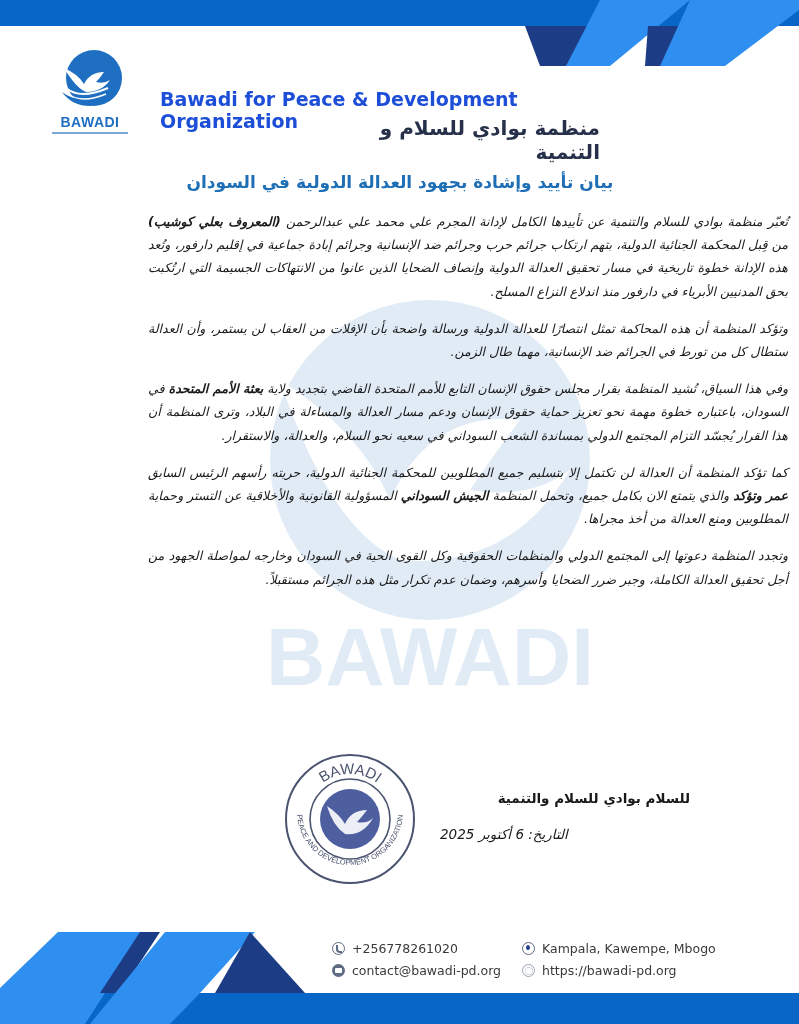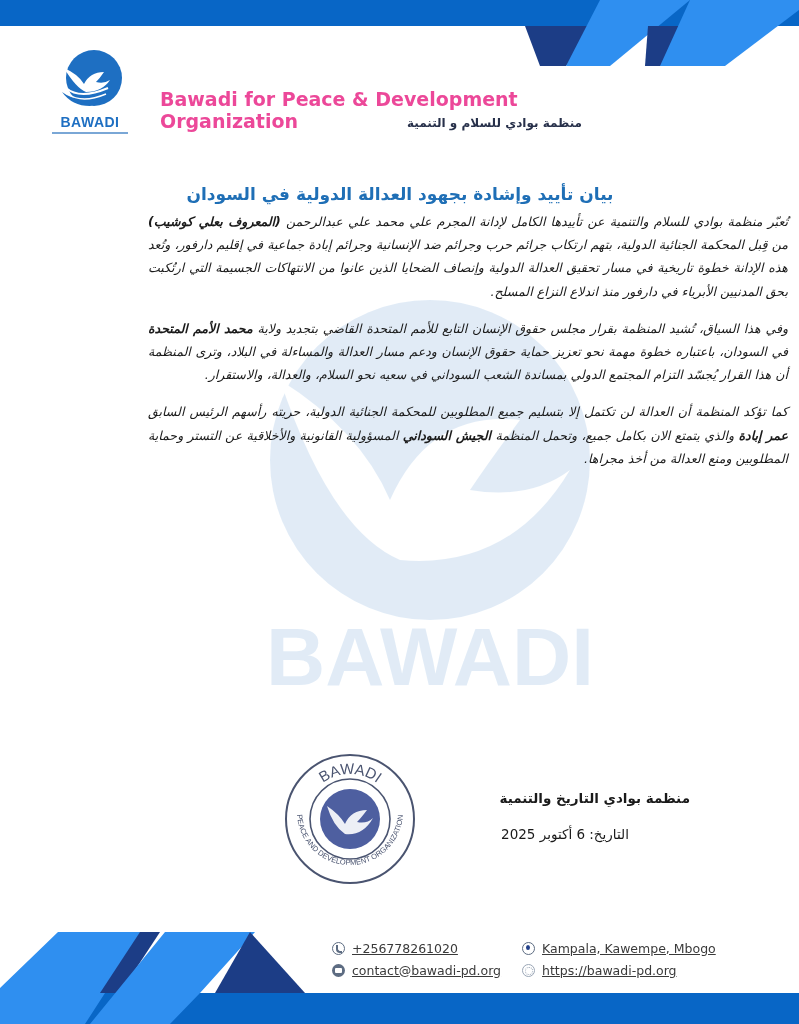--- a/index.html
+++ b/index.html
@@ -11,50 +11,50 @@
     .top-deco { position: absolute; left: 0; top: 0; width: 799px; height: 70px; }
     .bottom-deco { position: absolute; left: 0; top: 930px; width: 799px; height: 94px; }
     .logo { position: absolute; left: 50px; top: 48px; width: 80px; height: 96px; }
     .logo-word {
       position: absolute; left: 0; top: 66px; width: 80px; text-align: center;
       font-family: "Liberation Sans", sans-serif; font-weight: bold; font-size: 14px; color: #1e6fc2; letter-spacing: 0.5px;
     }
     .logo-sub { position: absolute; left: 2px; top: 84px; width: 76px; height: 2px; background: #7aa7d6; }
     .org-en {
       position: absolute; left: 160px; top: 88px; width: 500px;
-      font-family: "DejaVu Sans", sans-serif; font-weight: bold; font-size: 19px; color: #ec4899;
+      font-family: "DejaVu Sans", sans-serif; font-weight: bold; font-size: 19px; color: #1d4ed8;
     }
     .org-ar {
-      position: absolute; left: 332px; top: 116px; width: 250px; text-align: right; direction: rtl;
-      font-family: "DejaVu Sans", sans-serif; font-weight: bold; font-size: 12px; color: #27304a;
+      position: absolute; left: 350px; top: 116px; width: 250px; text-align: right; direction: rtl;
+      font-family: "DejaVu Sans", sans-serif; font-weight: bold; font-size: 20px; color: #27304a;
     }
     .watermark { position: absolute; left: 220px; top: 290px; width: 420px; height: 420px; opacity: 0.13; }
     .doc-title {
-      position: absolute; left: 150px; top: 184px; width: 500px; text-align: center; direction: rtl;
+      position: absolute; left: 150px; top: 172px; width: 500px; text-align: center; direction: rtl;
       font-family: "DejaVu Sans", sans-serif; font-weight: bold; font-size: 17px; color: #1f6fb6;
     }
     .body-text {
       position: absolute; left: 148px; top: 210px; width: 640px; direction: rtl; text-align: justify;
       font-family: "DejaVu Sans", sans-serif; font-size: 12.6px; line-height: 23.2px; color: #1a1a1a; font-style: italic;
     }
     .body-text p { margin: 0 0 14px 0; }
     .body-text b { font-weight: bold; }
     .stamp { position: absolute; left: 283px; top: 752px; width: 134px; height: 134px; }
     .sig-org {
       position: absolute; left: 440px; top: 790px; width: 250px; text-align: right; direction: rtl;
       font-family: "DejaVu Sans", sans-serif; font-weight: bold; font-size: 13.5px;
     }
     .sig-date {
-      position: absolute; left: 440px; top: 826px; width: 250px; text-align: center; direction: rtl;
-      font-family: "DejaVu Sans", sans-serif; font-size: 13.5px;
+      position: absolute; left: 440px; top: 826px; width: 250px; text-align: left; direction: rtl;
+      font-family: "DejaVu Sans", sans-serif; font-size: 13.5px; font-style: italic;
     }
     .tiny-caption {
       position: absolute; left: 282px; top: 909px; width: 80px; height: 4px; font-size: 3px; color: #888; text-align: center;
     }
-    .contact { position: absolute; top: 938px; font-family: "DejaVu Sans", sans-serif; font-size: 12.5px; color: #3a3a3a; display: flex; align-items: center; height: 20px; text-decoration: underline; }
+    .contact { position: absolute; top: 938px; font-family: "DejaVu Sans", sans-serif; font-size: 12.5px; color: #3a3a3a; display: flex; align-items: center; height: 20px; }
     .contact .ic { width: 13px; height: 13px; border-radius: 50%; margin-right: 7px; display: inline-block; position: relative; box-sizing: border-box; }
     .ic-phone { border: 1.6px solid #5d6c82; }
     .ic-phone::after { content: ""; position: absolute; left: 3px; top: 2px; width: 4px; height: 6px; border-left: 2px solid #5d6c82; border-bottom: 2px solid #5d6c82; border-radius: 0 0 0 4px; }
     .ic-mail { background: #5d6c82; }
     .ic-mail::after { content: ""; position: absolute; left: 3px; top: 4px; width: 7px; height: 5px; background: #fff; border-radius: 1px; }
     .ic-pin { border: 1.6px solid #5d6c82; }
     .ic-pin::after { content: ""; position: absolute; left: 3px; top: 2px; width: 4px; height: 5px; background: #22408a; border-radius: 50% 50% 50% 50%; }
     .ic-web { border: 1.6px solid #9aa6b6; }
     .ic-web::after { content: ""; position: absolute; left: 2px; top: 2px; width: 6px; height: 6px; border: 1px dotted #9aa6b6; border-radius: 50%; }
   </style>
@@ -91,45 +91,51 @@
   <text x="210" y="395" text-anchor="middle" font-family="Liberation Sans, sans-serif" font-weight="bold" font-size="82" fill="#1e6fc2">BAWADI</text>
 </svg>
 
 <div class="doc-title">بيان تأييد وإشادة بجهود العدالة الدولية في السودان</div>
 
 <div class="body-text">
   <p>
     <span>تُعبّر منظمة بوادي للسلام والتنمية عن تأييدها الكامل لإدانة المجرم علي محمد علي عبدالرحمن </span><b>(المعروف بعلي كوشيب)</b><span> من قِبل المحكمة الجنائية الدولية، بتهم ارتكاب جرائم حرب وجرائم ضد الإنسانية وجرائم إبادة جماعية في إقليم دارفور، وتُعد هذه الإدانة خطوة تاريخية في مسار تحقيق العدالة الدولية وإنصاف الضحايا الذين عانوا من الانتهاكات الجسيمة التي ارتُكبت بحق المدنيين الأبرياء في دارفور منذ اندلاع النزاع المسلح.</span>
   </p>
   <p>
-    <span>وفي هذا السياق، تُشيد المنظمة بقرار مجلس حقوق الإنسان التابع للأمم المتحدة القاضي بتجديد ولاية </span><b>محمد الأمم المتحدة</b><span> في السودان، باعتباره خطوة مهمة نحو تعزيز حماية حقوق الإنسان ودعم مسار العدالة والمساءلة في البلاد، وترى المنظمة أن هذا القرار يُجسّد التزام المجتمع الدولي بمساندة الشعب السوداني في سعيه نحو السلام، والعدالة، والاستقرار.</span>
+    <span>وتؤكد المنظمة أن هذه المحاكمة تمثل انتصارًا للعدالة الدولية ورسالة واضحة بأن الإفلات من العقاب لن يستمر، وأن العدالة ستطال كل من تورط في الجرائم ضد الإنسانية، مهما طال الزمن.</span>
   </p>
   <p>
-    <span>كما تؤكد المنظمة أن العدالة لن تكتمل إلا بتسليم جميع المطلوبين للمحكمة الجنائية الدولية، حريته رأسهم الرئيس السابق </span><b>عمر إبادة</b><span> والذي يتمتع الان بكامل جميع، وتحمل المنظمة </span><b>الجيش السوداني</b><span> المسؤولية القانونية والأخلاقية عن التستر وحماية المطلوبين ومنع العدالة من أخذ مجراها.</span>
+    <span>وفي هذا السياق، تُشيد المنظمة بقرار مجلس حقوق الإنسان التابع للأمم المتحدة القاضي بتجديد ولاية </span><b>بعثة الأمم المتحدة</b><span> في السودان، باعتباره خطوة مهمة نحو تعزيز حماية حقوق الإنسان ودعم مسار العدالة والمساءلة في البلاد، وترى المنظمة أن هذا القرار يُجسّد التزام المجتمع الدولي بمساندة الشعب السوداني في سعيه نحو السلام، والعدالة، والاستقرار.</span>
+  </p>
+  <p>
+    <span>كما تؤكد المنظمة أن العدالة لن تكتمل إلا بتسليم جميع المطلوبين للمحكمة الجنائية الدولية، حريته رأسهم الرئيس السابق </span><b>عمر وتؤكد</b><span> والذي يتمتع الان بكامل جميع، وتحمل المنظمة </span><b>الجيش السوداني</b><span> المسؤولية القانونية والأخلاقية عن التستر وحماية المطلوبين ومنع العدالة من أخذ مجراها.</span>
+  </p>
+  <p>
+    <span>وتجدد المنظمة دعوتها إلى المجتمع الدولي والمنظمات الحقوقية وكل القوى الحية في السودان وخارجه لمواصلة الجهود من أجل تحقيق العدالة الكاملة، وجبر ضرر الضحايا وأسرهم، وضمان عدم تكرار مثل هذه الجرائم مستقبلاً.</span>
   </p>
 </div>
 
 <svg class="stamp" viewBox="0 0 134 134">
   <defs>
     <path id="ringTop" d="M22,67 A45,45 0 0 1 112,67"></path>
     <path id="ringBottom" d="M14,60 A53,53 0 0 0 120,60"></path>
   </defs>
   <circle cx="67" cy="67" r="64" fill="none" stroke="#4a5470" stroke-width="2"></circle>
   <circle cx="67" cy="67" r="40" fill="none" stroke="#4a5470" stroke-width="1.6"></circle>
   <circle cx="67" cy="67" r="30" fill="#4e5fa0"></circle>
   <path d="M44,54 Q56,62 62,72 Q68,58 84,58 Q78,66 74,70 Q84,72 90,66 Q80,84 62,82 Q50,74 44,54 Z" fill="#ffffff" opacity="0.9"></path>
   <text font-family="Liberation Sans, sans-serif" font-size="15" fill="#4a5470">
     <textPath href="#ringTop" startOffset="50%" text-anchor="middle">BAWADI</textPath>
   </text>
   <text font-family="Liberation Sans, sans-serif" font-size="7.5" fill="#4a5470">
     <textPath href="#ringBottom" startOffset="50%" text-anchor="middle">PEACE AND DEVELOPMENT ORGANIZATION</textPath>
   </text>
 </svg>
 
-<div class="sig-org">منظمة بوادي التاريخ والتنمية</div>
+<div class="sig-org">للسلام بوادي للسلام والتنمية</div>
 <div class="sig-date">التاريخ: 6 أكتوبر 2025</div>
 <div class="tiny-caption"></div>
 
 <svg class="bottom-deco" viewBox="0 0 799 94">
   <rect x="0" y="63" width="799" height="31" fill="#0866c6"></rect>
   <polygon points="0,63 0,94 50,94 90,63" fill="#1f6fd6"></polygon>
   <polygon points="58,2 148,2 105,63 85,94 40,94 20,94 0,94 0,58" fill="#2f8ff0"></polygon>
   <polygon points="140,2 160,2 120,63 100,63" fill="#1c3d86"></polygon>
   <polygon points="165,2 255,2 200,63 170,94 90,94 130,45" fill="#2f8ff0"></polygon>
   <polygon points="250,2 305,63 215,63" fill="#1c3d86"></polygon>

